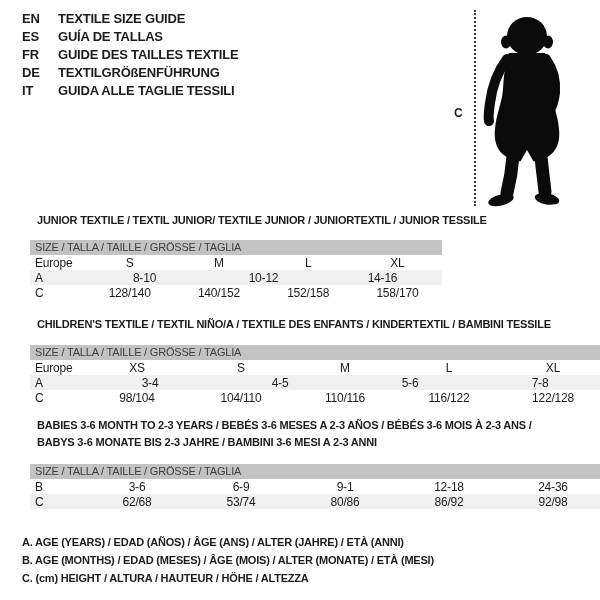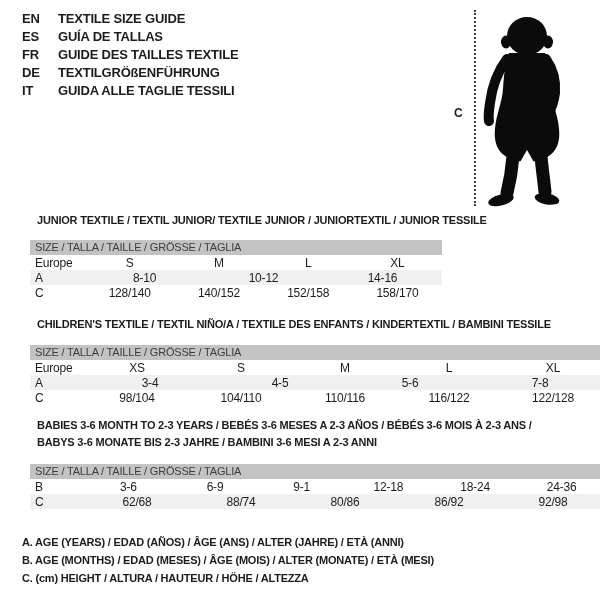--- a/index.html
+++ b/index.html
@@ -157,27 +157,26 @@
           <div>BABYS 3-6 MONATE BIS 2-3 JAHRE / BAMBINI 3-6 MESI A 2-3 ANNI</div>
         </div>
         <div class="sg-table">
           <div class="sg-head">SIZE / TALLA / TAILLE / GRÖSSE / TAGLIA</div>
           <div class="sg-row">
             <span class="sg-label">B</span>
             <span class="sg-cell">3-6</span>
             <span class="sg-cell">6-9</span>
             <span class="sg-cell">9-1</span>
             <span class="sg-cell">12-18</span>
-            <span class="sg-cell">18-24</span>
             <span class="sg-cell">24-36</span>
           </div>
           <div class="sg-row shaded">
             <span class="sg-label">C</span>
             <span class="sg-cell">62/68</span>
-            <span class="sg-cell">88/74</span>
+            <span class="sg-cell">53/74</span>
             <span class="sg-cell">80/86</span>
             <span class="sg-cell">86/92</span>
             <span class="sg-cell">92/98</span>
           </div>
         </div>
       </div>
     </div>
 
   <div class="footnotes" id="footnotes">
       <div class="footnote">A. AGE (YEARS) / EDAD (AÑOS) / ÂGE (ANS) / ALTER (JAHRE) / ETÀ (ANNI)</div>

